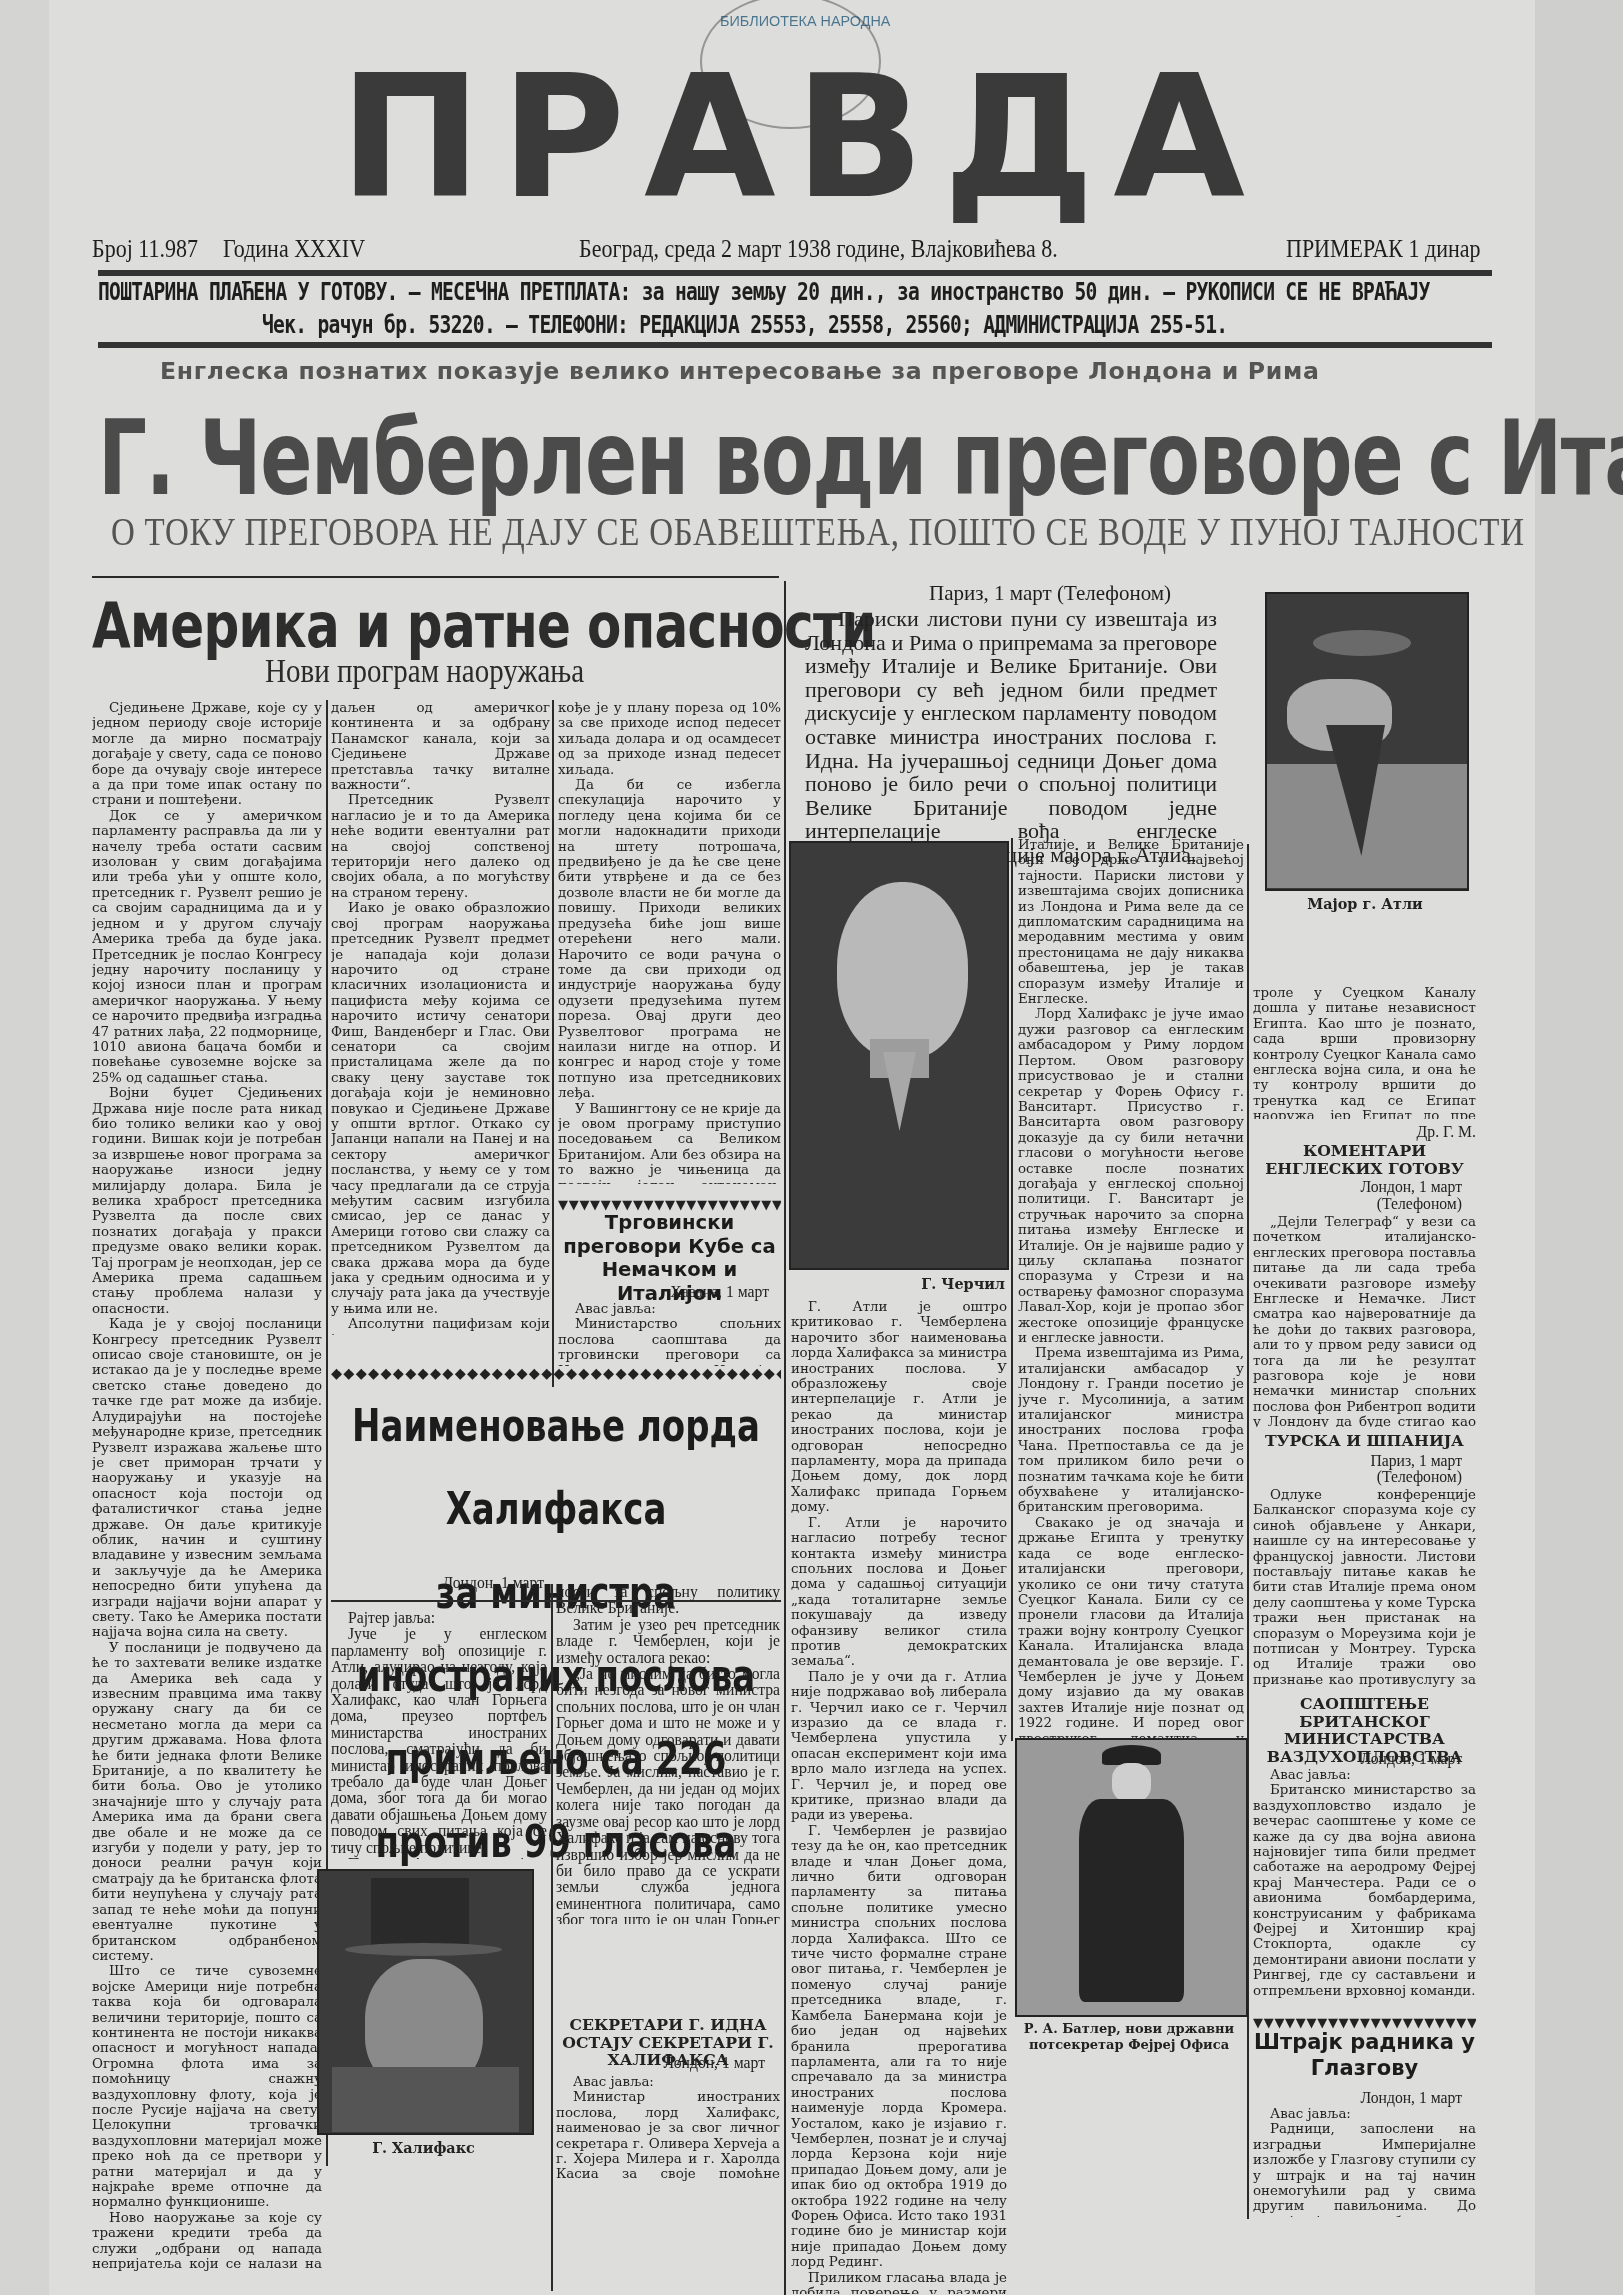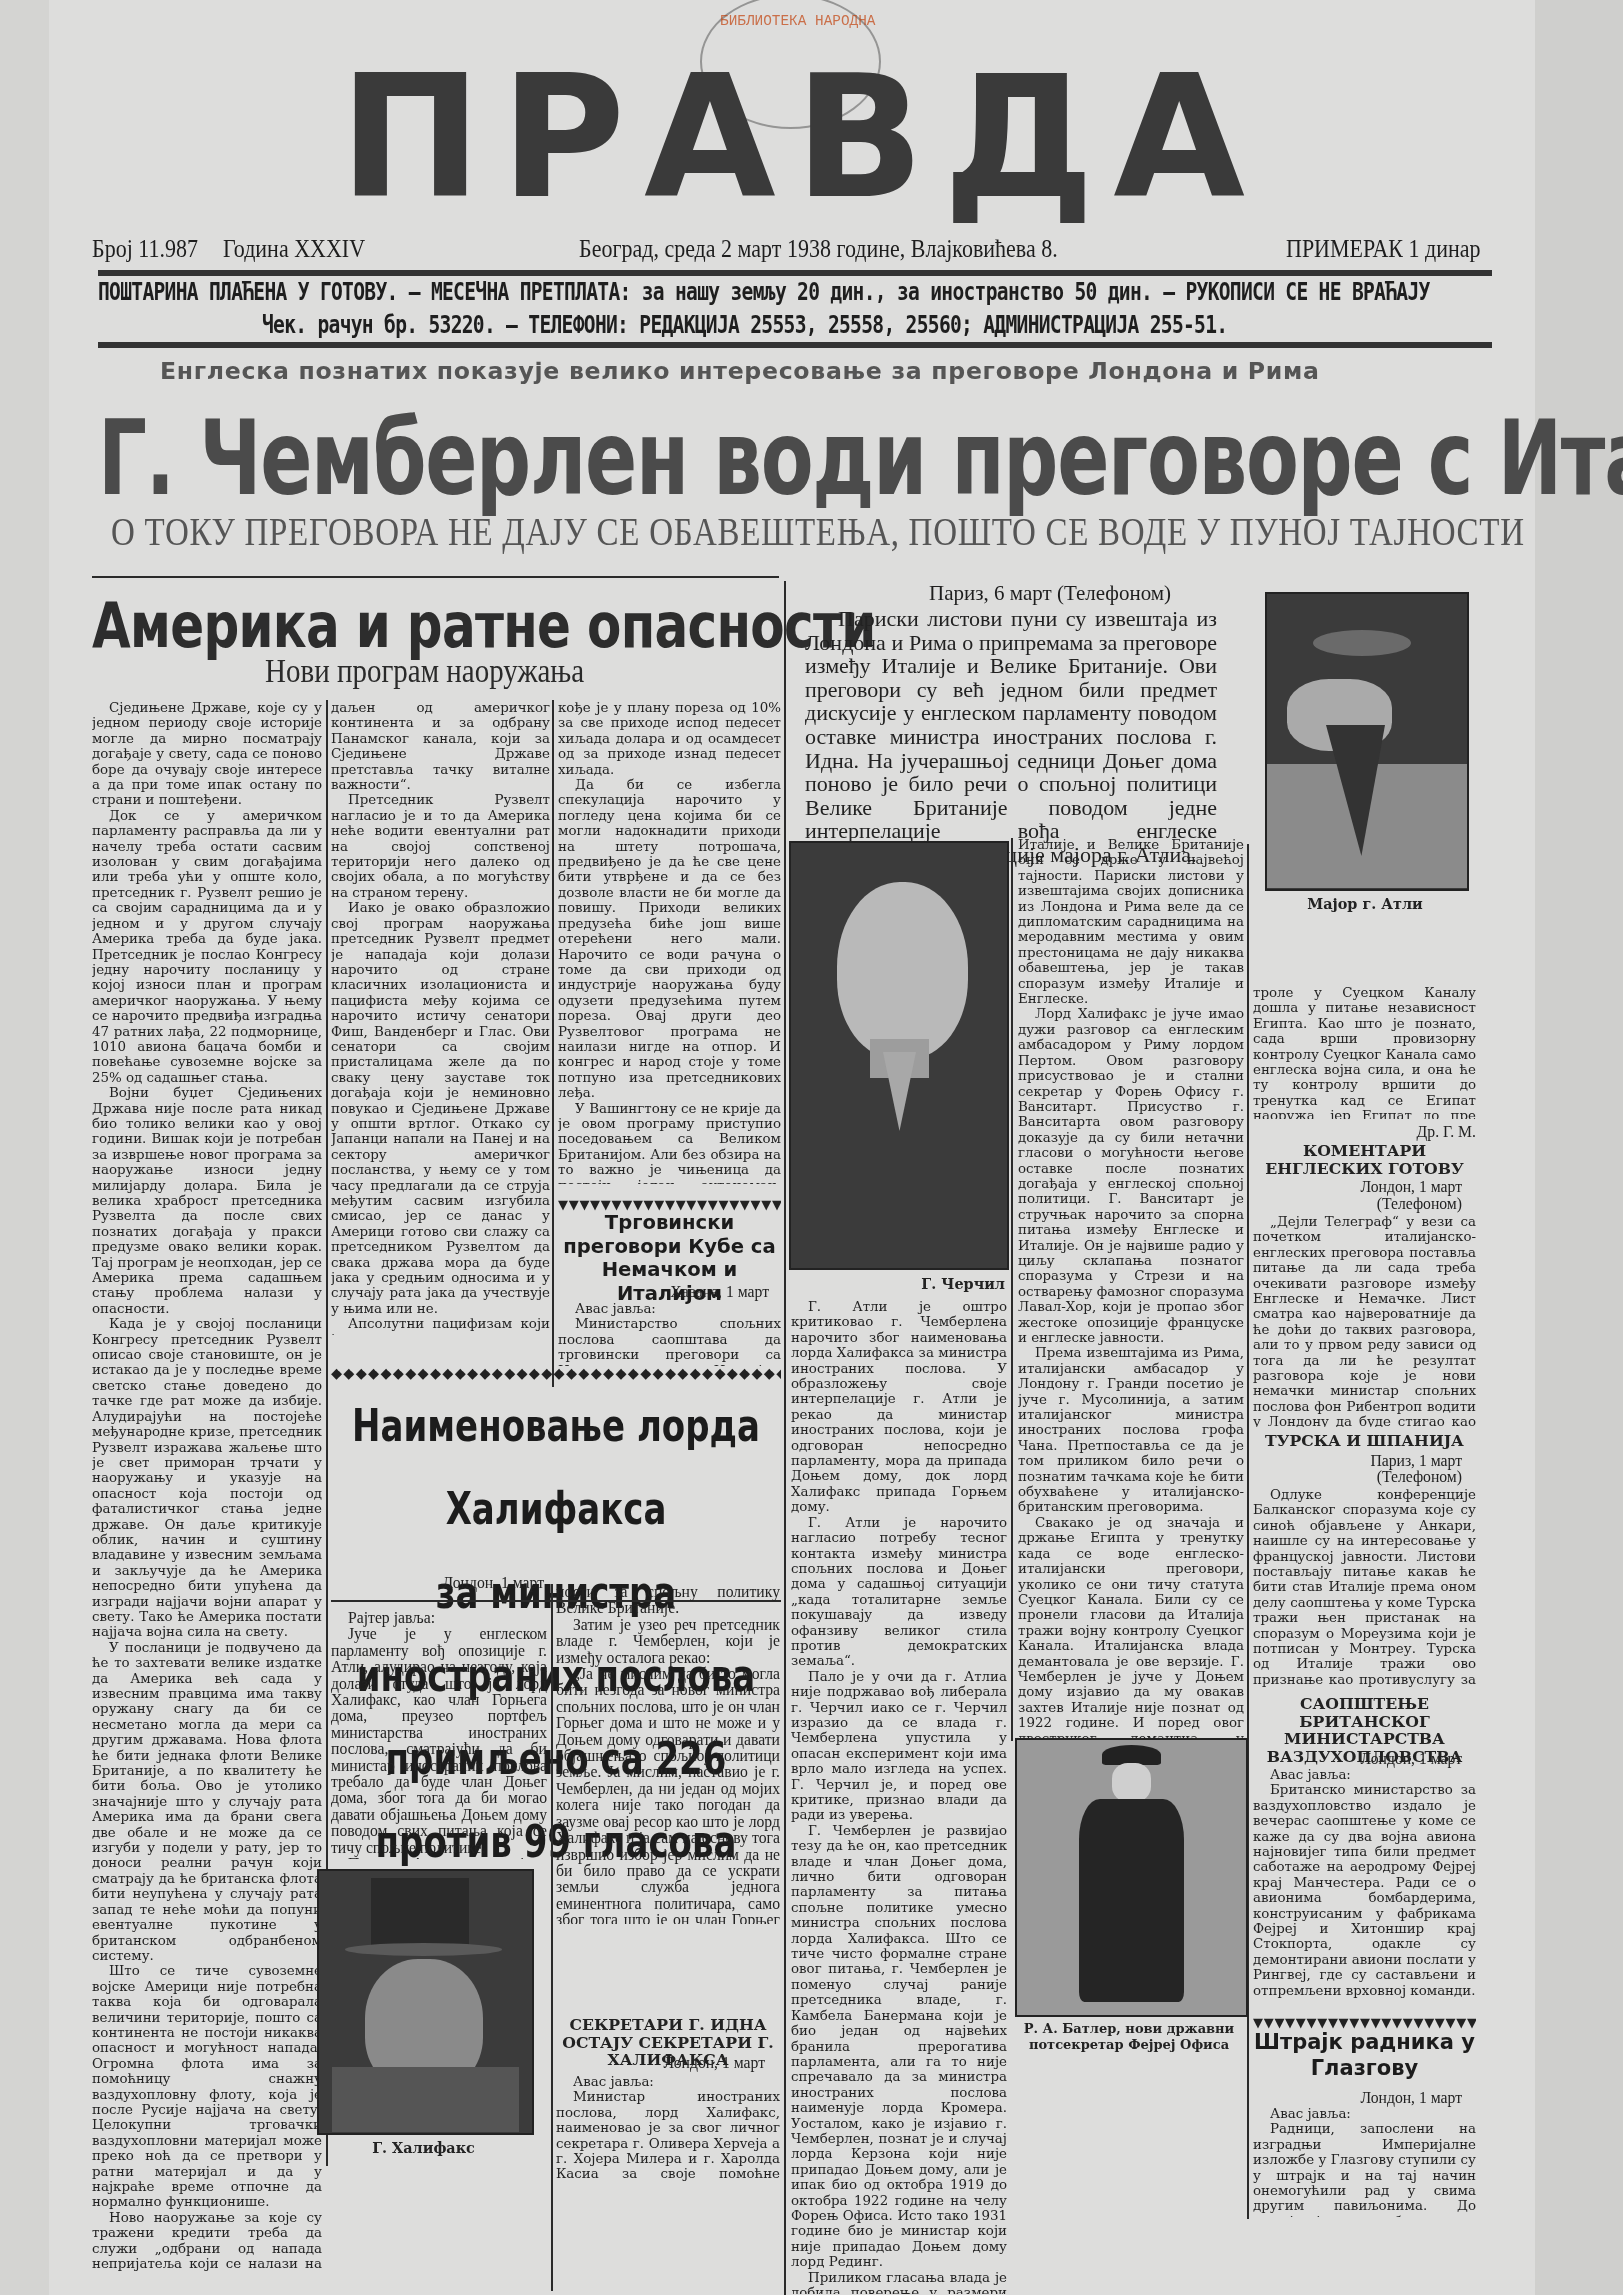--- a/index.html
+++ b/index.html
@@ -19,21 +19,21 @@
   .masthead {
     position: absolute; left: 196px; top: 59px; width: 1211px; height: 157px;
     font-family: "DejaVu Sans", sans-serif; font-weight: bold;
     font-size: 167px; line-height: 157px; letter-spacing: 18.3px;
     color: #3a3a3a; transform: scaleX(1.02) scaleY(1.02); text-align: center;
   }
   .stamp {
     position: absolute; left: 700px; top: -6.5px; width: 177px; height: 131px;
     border: 2.6px solid #5a5a5a; border-radius: 50%; opacity: .55;
   }
-  .stamp-text { position: absolute; left: 720px; top: 13px; font-family: Liberation Mono, monospace; font-size: 14.4px; color: #c2410c; opacity: .7; }
+  .stamp-text { position: absolute; left: 720px; top: 13px; font-family: Liberation Sans, sans-serif; font-size: 14.4px; color: #0c4a6e; opacity: .7; }
 
   .info-row { position: absolute; top: 236px; font-family: "Liberation Serif", serif; font-size: 22px; transform: scaleY(1.15); }
   .rule-thick { position: absolute; height: 5.9px; background: #333; }
   .banner {
     position: absolute; font-family: "DejaVu Sans Mono", monospace; font-weight: bold;
     font-size: 19.6px; transform: scaleY(1.25); white-space: nowrap; letter-spacing: -0.7px;
   }
 
   .kicker { position: absolute; left: 160px; top: 357px; width: 1244px; text-align: left;
     font-family: "DejaVu Sans", sans-serif; font-weight: bold; font-size: 23.6px; color: #555; letter-spacing: 0.7px; }
@@ -163,21 +163,21 @@
 </div>
 
 <div class="photo" style="left:317px; top:1869px; width:213px; height:262px;">
   <div style="position:absolute; left:52px; top:6.5px; width:98px; height:72px; background:#2a2a2a;"></div>
   <div style="position:absolute; left:26px; top:72px; width:157px; height:13px; background:#5a5a5a; border-radius:50%;"></div>
   <div style="position:absolute; left:46px; top:88px; width:118px; height:131px; background:#8a8a8a; border-radius:45% 45% 40% 40%;"></div>
   <div style="position:absolute; left:13px; top:196px; width:187px; height:65px; background:#555;"></div>
 </div>
 <div class="caption" style="left:317px; top:2139px; width:213px;">Г. Халифакс</div>
 
-<div class="lead-date">Париз, 6 март (Телефоном)</div>
+<div class="lead-date">Париз, 1 март (Телефоном)</div>
 <div class="lead">
     <p>Париски листови пуни су извештаја из Лондона и Рима о припремама за преговоре између Италије и Велике Британије. Ови преговори су већ једном били предмет дискусије у енглеском парламенту поводом оставке министра иностраних послова г. Идна. На јучерашњој седници Доњег дома поново је било речи о спољној политици Велике Британије поводом једне интерпелације вођа енглеске парламентарне опозиције мајора г. Атлиа.</p>
   </div>
 
 <div class="photo" style="left:789px; top:841px; width:216px; height:425px;">
   <div style="position:absolute; left:46px; top:39px; width:131px; height:177px; background:#b9b9b9; border-radius:48% 48% 45% 45%;"></div>
   <div style="position:absolute; left:79px; top:196px; width:59px; height:39px; background:#9d9d9d;"></div>
   <div style="position:absolute; left:92px; top:209px; width:33px; height:79px; background:#a8a8a8; clip-path:polygon(0 0,100% 0,50% 100%);"></div>
 </div>
 <div class="caption" style="left:789px; top:1275px; width:216px;text-align:right;">Г. Черчил</div>

